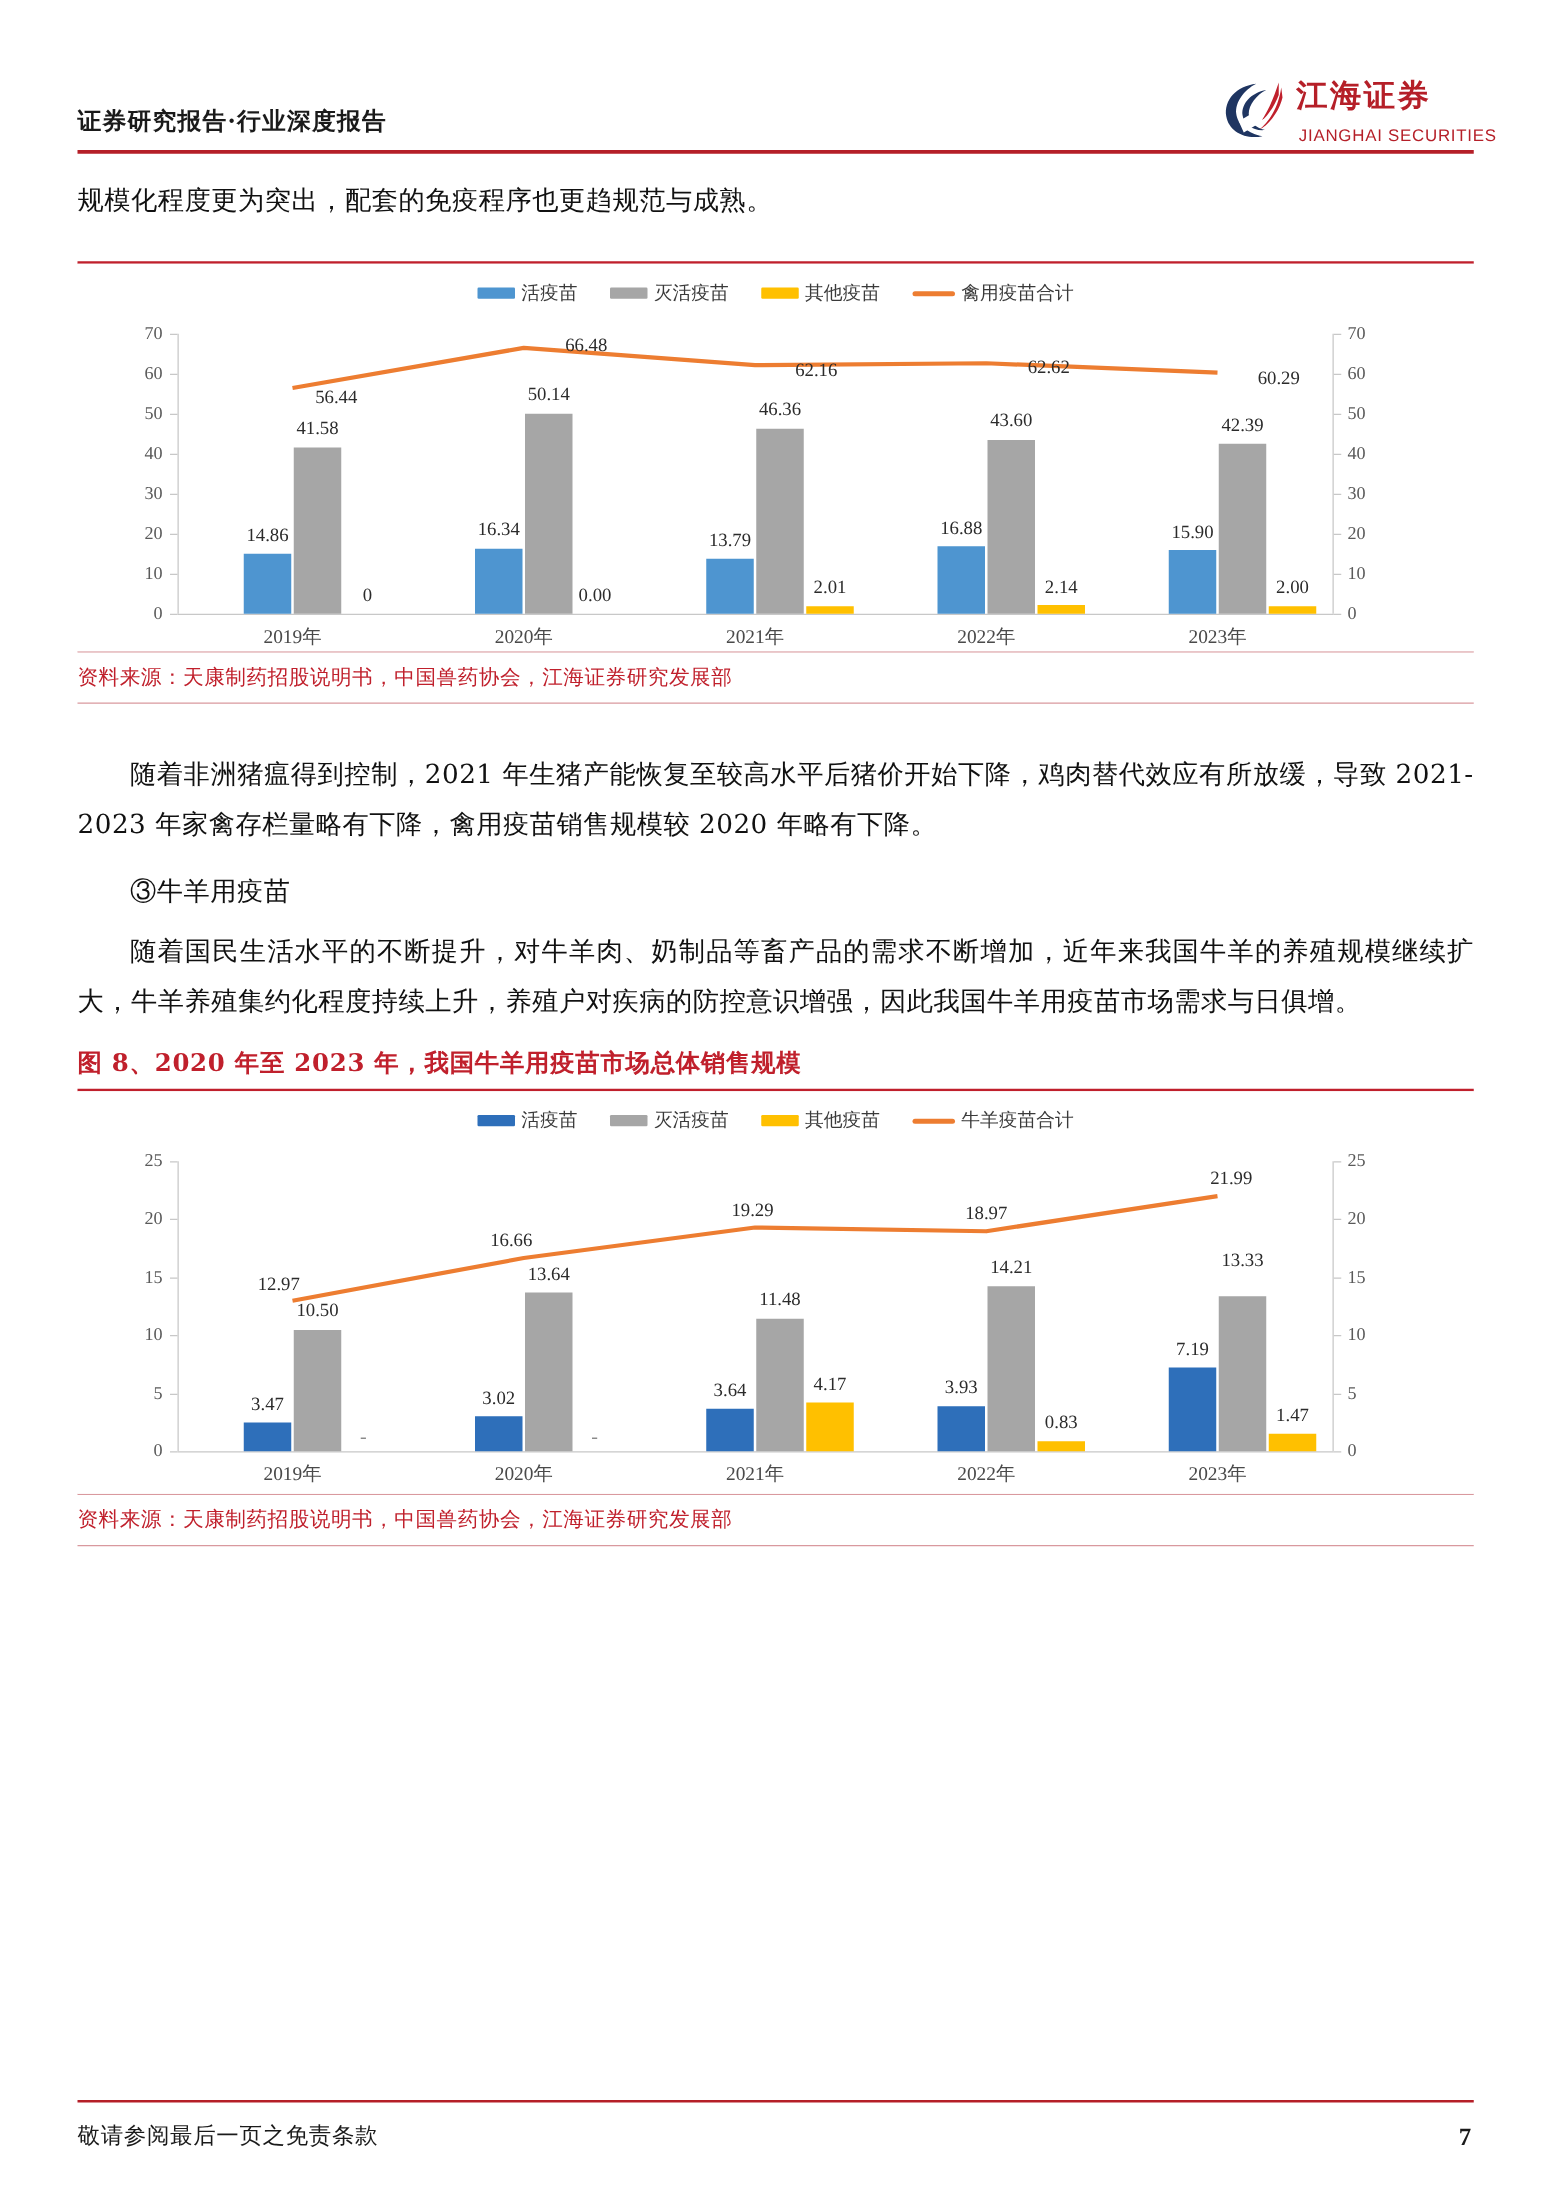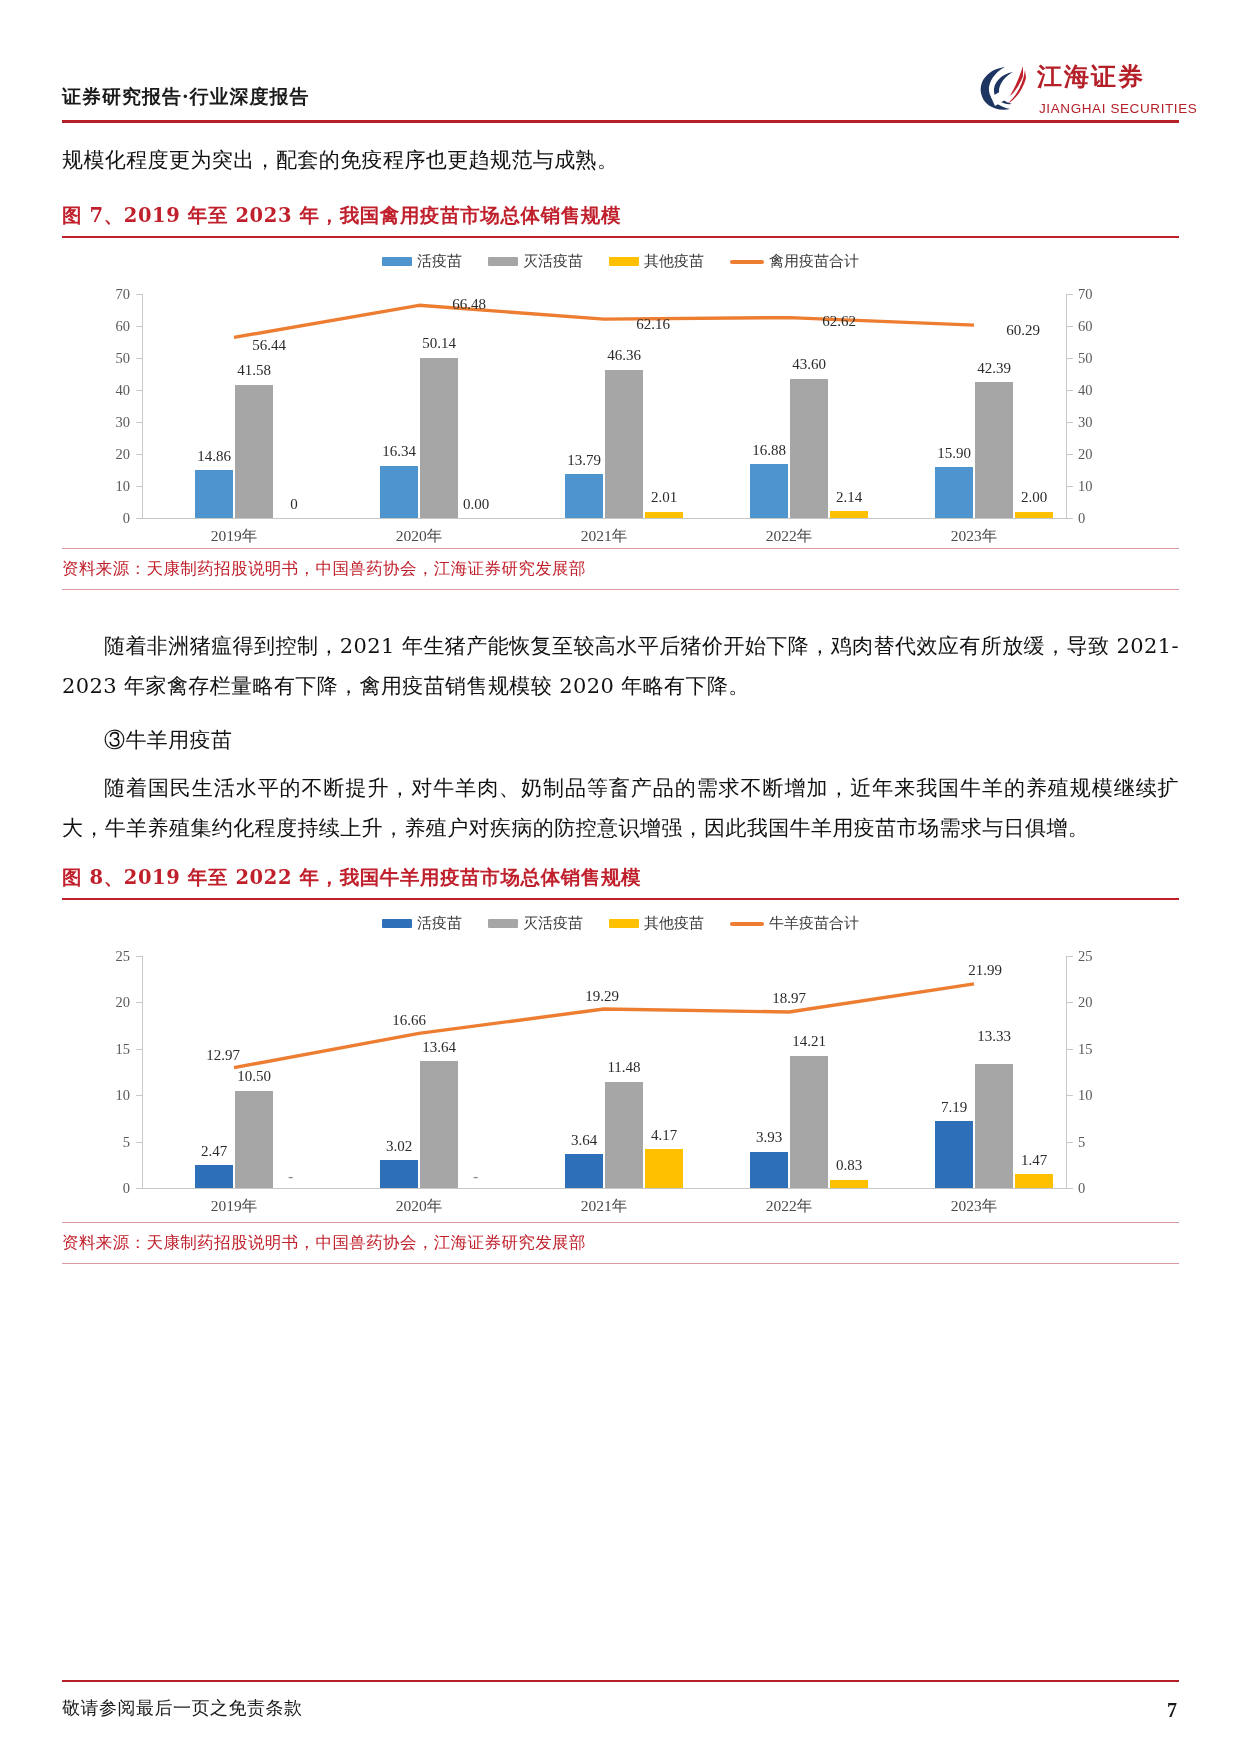--- a/index.html
+++ b/index.html
@@ -133,21 +133,20 @@
     </div>
 
     <div class="hdr-rule"></div>
   </div>
 
   <div class="content" style="top:140px;">
 
     <p class="tx">规模化程度更为突出，配套的免疫程序也更趋规范与成熟。</p>
 
     <div style="height:22px;"></div>
-    <div class="figcap">图 7、2019 年至 2023 年，我国禽用疫苗市场总体销售规模</div>
     <div style="height:7px;"></div>
     <div class="rule-red"></div>
 
     <div class="chart" style="height:310px;">
 
       <div class="legend" style="top:14px;">
         <span class="lg">
           <span class="sw" style="background:#4e95d0;"></span>
           <span>活疫苗</span>
         </span>
@@ -262,21 +261,21 @@
 
     <div style="height:22px;"></div>
     <div style="height:14px;"></div>
     <p class="tx indent">随着非洲猪瘟得到控制，2021 年生猪产能恢复至较高水平后猪价开始下降，鸡肉替代效应有所放缓，导致 2021-2023 年家禽存栏量略有下降，禽用疫苗销售规模较 2020 年略有下降。</p>
     <div style="height:14px;"></div>
     <p class="tx indent">③牛羊用疫苗</p>
     <div style="height:8px;"></div>
     <p class="tx indent">随着国民生活水平的不断提升，对牛羊肉、奶制品等畜产品的需求不断增加，近年来我国牛羊的养殖规模继续扩大，牛羊养殖集约化程度持续上升，养殖户对疾病的防控意识增强，因此我国牛羊用疫苗市场需求与日俱增。</p>
 
     <div style="height:16px;"></div>
-    <div class="figcap">图 8、2019 年至 2022 年，我国牛羊用疫苗市场总体销售规模</div>
+    <div class="figcap">图 8、2020 年至 2023 年，我国牛羊用疫苗市场总体销售规模</div>
     <div style="height:7px;"></div>
     <div class="rule-red"></div>
 
     <div class="chart" style="height:322px;">
 
       <div class="legend" style="top:14px;">
         <span class="lg">
           <span class="sw" style="background:#2e6fba;"></span>
           <span>活疫苗</span>
         </span>
@@ -322,21 +321,21 @@
         <div class="tick" style="left:1005px; top:148.8px;"></div>
         <div class="axlbl r" style="left:1016px; top:140.8px; width:32px;">15</div>
         <div class="tick" style="left:1005px; top:102.4px;"></div>
         <div class="axlbl r" style="left:1016px; top:94.4px; width:32px;">20</div>
         <div class="tick" style="left:1005px; top:56px;"></div>
         <div class="axlbl r" style="left:1016px; top:48px; width:32px;">25</div>
 
         <div class="bar" style="left:133px; top:265.1px; width:38px; height:22.9px; background:#2e6fba;"></div>
         <div class="bar" style="left:173px; top:190.6px; width:38px; height:97.4px; background:#a6a6a6;"></div>
         <div class="dash" style="left:226px; top:268px;">-</div>
-        <div class="dlabel" style="left:112px; top:243px; width:80px;">2.47</div>
+        <div class="dlabel" style="left:112px; top:243px; width:80px;">3.47</div>
         <div class="dlabel" style="left:152px; top:168px; width:80px;">10.50</div>
 
         <div class="bar" style="left:318px; top:260px; width:38px; height:28px; background:#2e6fba;"></div>
         <div class="bar" style="left:358px; top:161.4px; width:38px; height:126.6px; background:#a6a6a6;"></div>
         <div class="dash" style="left:411px; top:268px;">-</div>
         <div class="dlabel" style="left:297px; top:238px; width:80px;">3.02</div>
         <div class="dlabel" style="left:337px; top:139px; width:80px;">13.64</div>
 
         <div class="bar" style="left:503px; top:254.2px; width:38px; height:33.8px; background:#2e6fba;"></div>
         <div class="bar" style="left:543px; top:181.5px; width:38px; height:106.5px; background:#a6a6a6;"></div>

